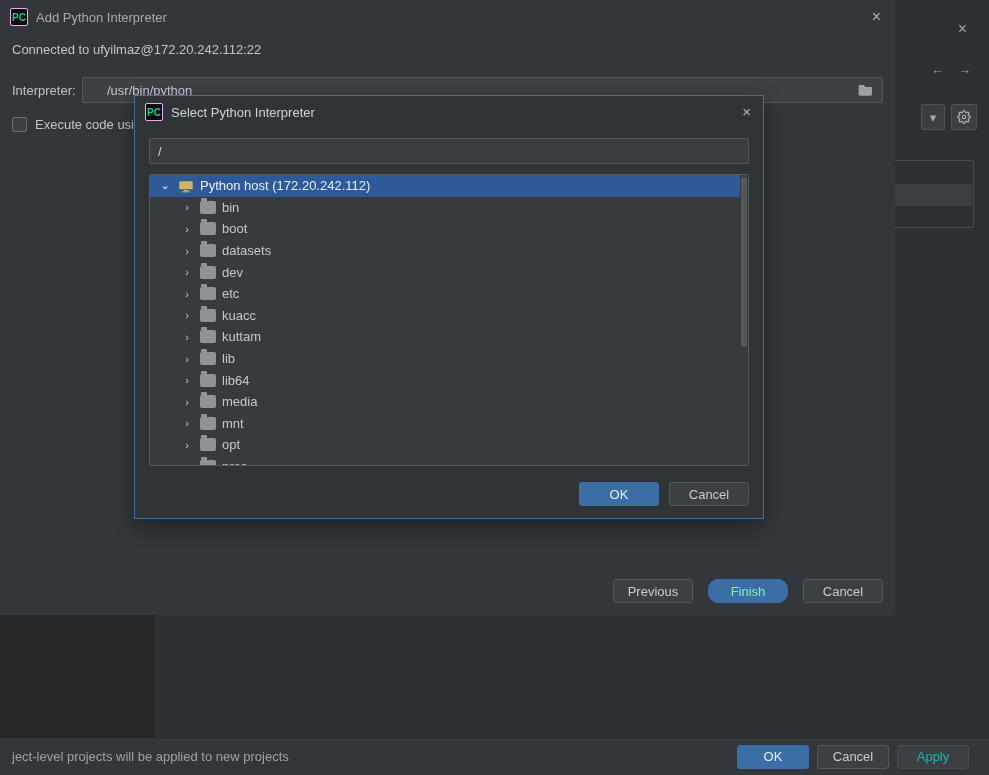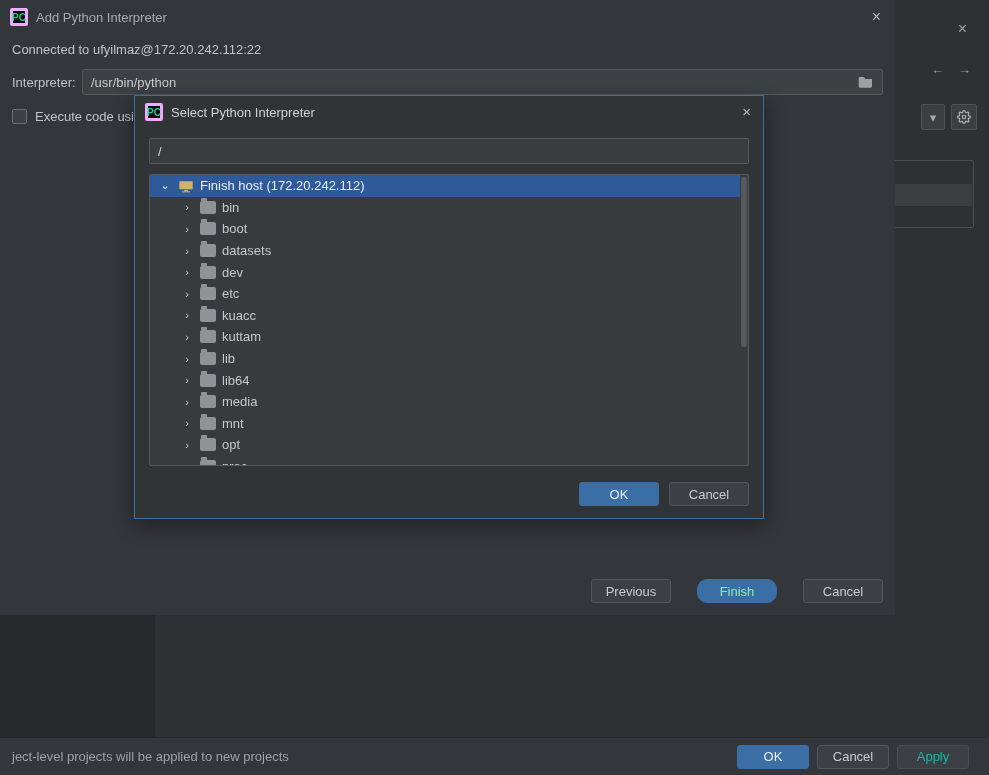--- a/index.html
+++ b/index.html
@@ -63,45 +63,45 @@
   .dlg-outer {
     position: absolute; top: 0; left: 0; width: 895px; height: 615px;
     background: #33363a;
   }
   .dlg-title {
     height: 34px; display: flex; align-items: center; gap: 8px; padding: 0 10px;
     color: #a7abb0; position: relative;
   }
   .pc-badge {
     width: 18px; height: 18px; background: #0b0b0b; display:inline-flex;
-    align-items:center; justify-content:center; border: 3px solid #f0abfc;
+    align-items:center; justify-content:center; border: 1px solid #f0abfc;
     color: #20c98c; font-size: 10px; font-weight: bold; border-radius: 2px;
   }
   .dlg-close-x {
     position: absolute; right: 14px; top: 8px; color: #b0b5ba; font-size: 16px;
   }
   .dlg-body { padding: 8px 12px 0 12px; color: #c7cbcf; }
-  .dlg-connected { margin-bottom: 12px; color: #c0c4c8; }
+  .dlg-connected { margin-bottom: 20px; color: #c0c4c8; }
   .dlg-row { display: flex; align-items: center; margin-bottom: 14px; }
   .dlg-row-label { width: 70px; color: #bfc3c7; }
   .dlg-input-wrap {
     flex: 1; height: 26px; background: #3e4144; border: 1px solid #55595d; border-radius: 2px;
-    display: flex; align-items: center; padding: 0 8px; color: #c7cbcf;
+    display: flex; align-items: center; padding: 0 24px; color: #c7cbcf;
     position: relative;
   }
   .dlg-input-wrap .folder-icn {
     position: absolute; right: 8px; top: 4px; color: #9ca1a6;
   }
   .checkbox {
     width: 15px; height: 15px; border: 1px solid #6a6e72; border-radius: 2px; background: #3e4144;
   }
   .dlg-exec-row { display: flex; align-items: center; gap: 8px; color: #c0c4c8; }
 
   .dlg-outer-footer {
-    position: absolute; bottom: 12px; right: 12px; display: flex; gap: 26px; align-items: flex-end;
+    position: absolute; bottom: 12px; right: 12px; display: flex; gap: 15px; align-items: flex-end;
   }
   .btn.wider { min-width: 80px; }
   .btn.finish { background: #3b6ea5; border-color: #3b6ea5; color: #86efac; border-radius: 10px; }
 
   
   .dlg-inner {
     position: absolute; left: 134px; top: 95px; width: 630px; height: 424px;
     background: #313437; border: 1px solid #3f6fa0;
     box-shadow: 0 6px 18px rgba(0,0,0,.4);
   }
@@ -237,21 +237,21 @@
       <div class="tree-scroll" id="tree-scroll">
           <div class="tree-row root">
             <span class="chev">⌄</span>
             <span class="remote-glyph">
               <svg width="16" height="14" viewBox="0 0 24 20">
                 <rect x="2" y="3" width="20" height="12" rx="1" fill="#d0b46a"></rect>
                 <rect x="9" y="16" width="6" height="2" fill="#d0b46a"></rect>
                 <rect x="6" y="18" width="12" height="1.5" fill="#d0b46a"></rect>
               </svg>
             </span>
-            <span>Finish host (172.20.242.112)</span>
+            <span>Python host (172.20.242.112)</span>
           </div>
           <div class="tree-row child">
             <span class="chev">›</span>
             <span class="folder-glyph"></span>
             <span>bin</span>
           </div>
           <div class="tree-row child">
             <span class="chev">›</span>
             <span class="folder-glyph"></span>
             <span>boot</span>

